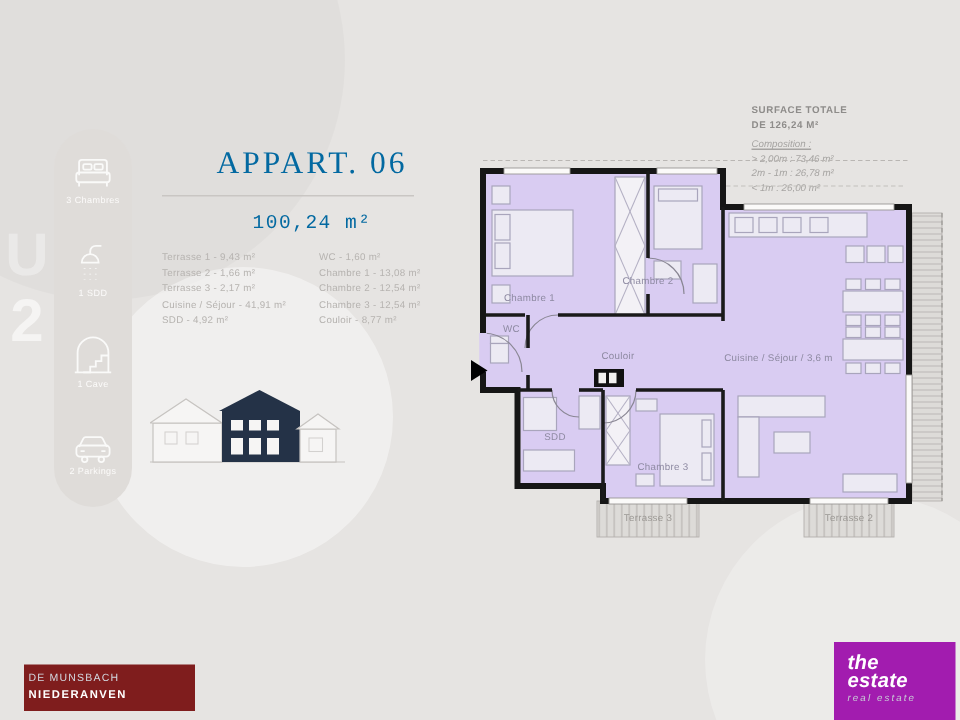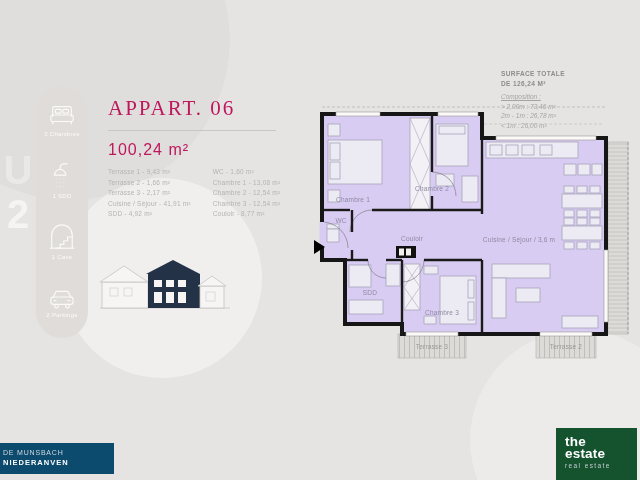--- a/index.html
+++ b/index.html
@@ -17,24 +17,24 @@
   .sb-item{display:flex;flex-direction:column;align-items:center;gap:3px;}
   .sb-item svg{display:block;}
   .sb-label{font-size:6px;letter-spacing:.3px;color:#fcfbfa;white-space:nowrap;}
 
   .side-marker{position:absolute;left:0px;top:148px;width:36px;text-align:center;
                font-size:40px;line-height:44px;font-weight:bold;color:#ffffff;}
   .side-marker .g1{opacity:.35;display:block;}
   .side-marker .g2{opacity:.6;display:block;}
 
   
-  .header{position:absolute;left:108px;top:96px;width:200px;color:#be185d;}
+  .header{position:absolute;left:108px;top:96px;width:200px;color:#0369a1;text-align:center;}
   .title{font-family:"Liberation Serif",serif;font-size:21px;letter-spacing:2px;}
   .rule{width:168px;height:1px;background:#c9c6c3;margin:9px 0 10px;}
-  .area{font-family:Liberation Sans, sans-serif;font-size:16px;letter-spacing:1px;}
+  .area{font-family:Liberation Mono, monospace;font-size:13px;letter-spacing:1px;}
 
   .room-list{position:absolute;left:108px;top:167px;display:flex;gap:22px;
              font-size:6.5px;line-height:10.5px;color:#b6b3b0;letter-spacing:.2px;}
   .room-list .col{display:flex;flex-direction:column;}
 
   .surface-note{position:absolute;left:501px;top:69px;font-size:6.5px;line-height:9.5px;color:#8e8c8a;}
   .surface-note .b{font-weight:bold;letter-spacing:.4px;}
   .surface-note .comp{font-style:italic;text-decoration:underline;color:#a6a4a2;margin-top:4px;}
   .surface-note .it{font-style:italic;color:#a6a4a2;}
 
@@ -42,26 +42,26 @@
   .elevation{position:absolute;left:100px;top:256px;width:130px;height:58px;}
 
   
   .plan{position:absolute;left:312px;top:102px;width:318px;height:258px;}
   .plan svg{position:absolute;inset:0;}
   .plan-label{position:absolute;transform:translate(-50%,-50%);font-size:6.5px;
               color:#8e8aa2;white-space:nowrap;letter-spacing:.2px;}
   .plan-label.deck{color:#9b9894;}
 
   
-  .footer-left{position:absolute;left:0;top:443px;width:114px;height:31px;background:#0c4a6e;
+  .footer-left{position:absolute;left:16px;top:443px;width:114px;height:31px;background:#7f1d1d;
                box-sizing:border-box;padding:5px 4px 0 3px;line-height:10px;white-space:nowrap;}
   .footer-left .l1{font-size:7px;letter-spacing:.8px;color:#d3d9e0;}
   .footer-left .l2{font-size:7.5px;font-weight:bold;letter-spacing:1px;color:#ffffff;}
-  .footer-right{position:absolute;left:556px;top:428px;width:81px;height:52px;background:#14532d;
-                box-sizing:border-box;padding:8px 0 0 9px;}
+  .footer-right{position:absolute;left:556px;top:428px;width:81px;height:52px;background:#a21caf;
+                box-sizing:border-box;padding:8px 0 0 9px;font-style:italic;}
   .footer-right .lg{font-size:13.5px;font-weight:bold;color:#fff;line-height:11.5px;letter-spacing:.2px;}
   .footer-right .sub{font-size:6.5px;color:#c7cdd5;letter-spacing:1.4px;margin-top:3px;}
 </style>
 </head>
 <body>
 
 <div class="bg-circle c2"></div>
 <div class="bg-circle c1"></div>
 <div class="bg-circle c3"></div>
 

